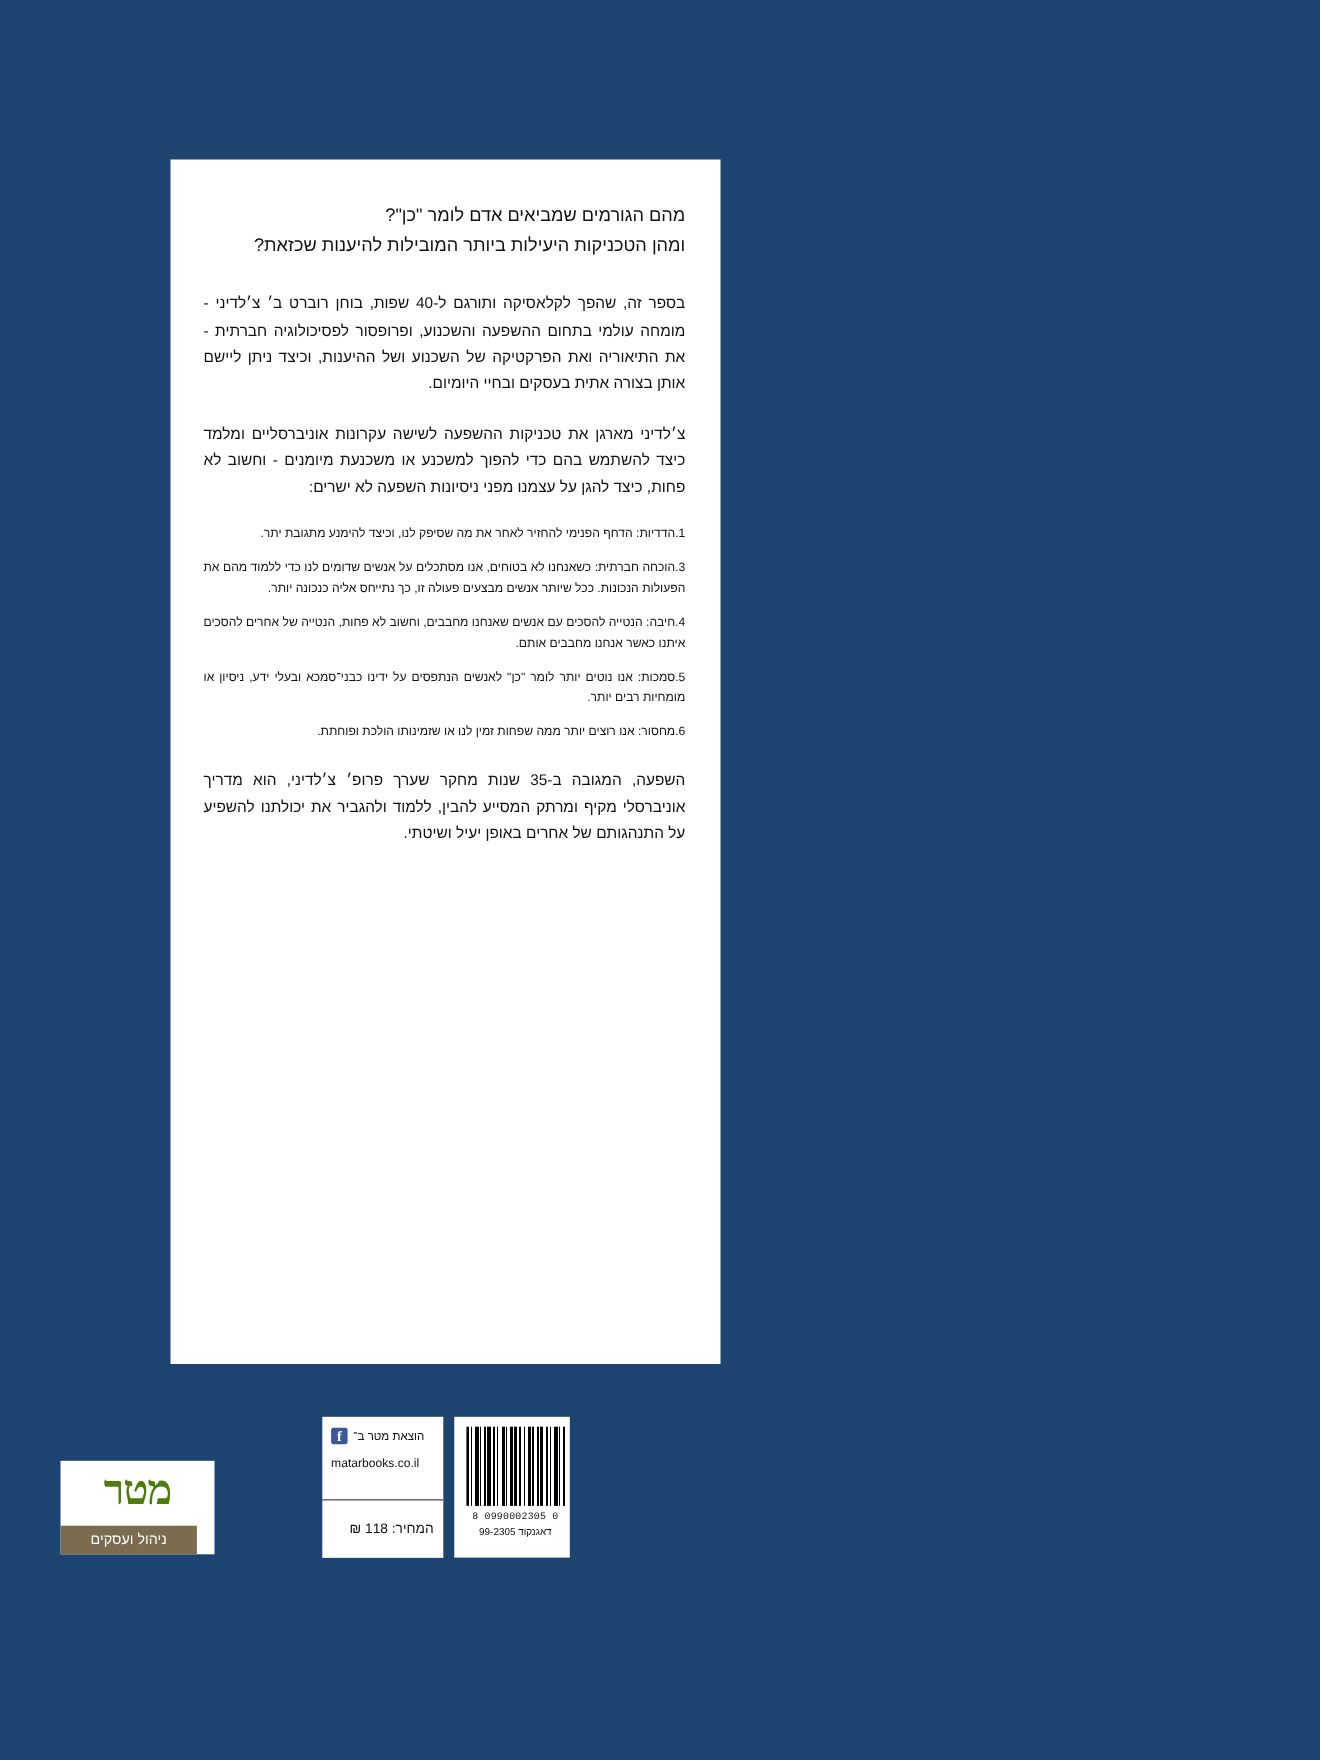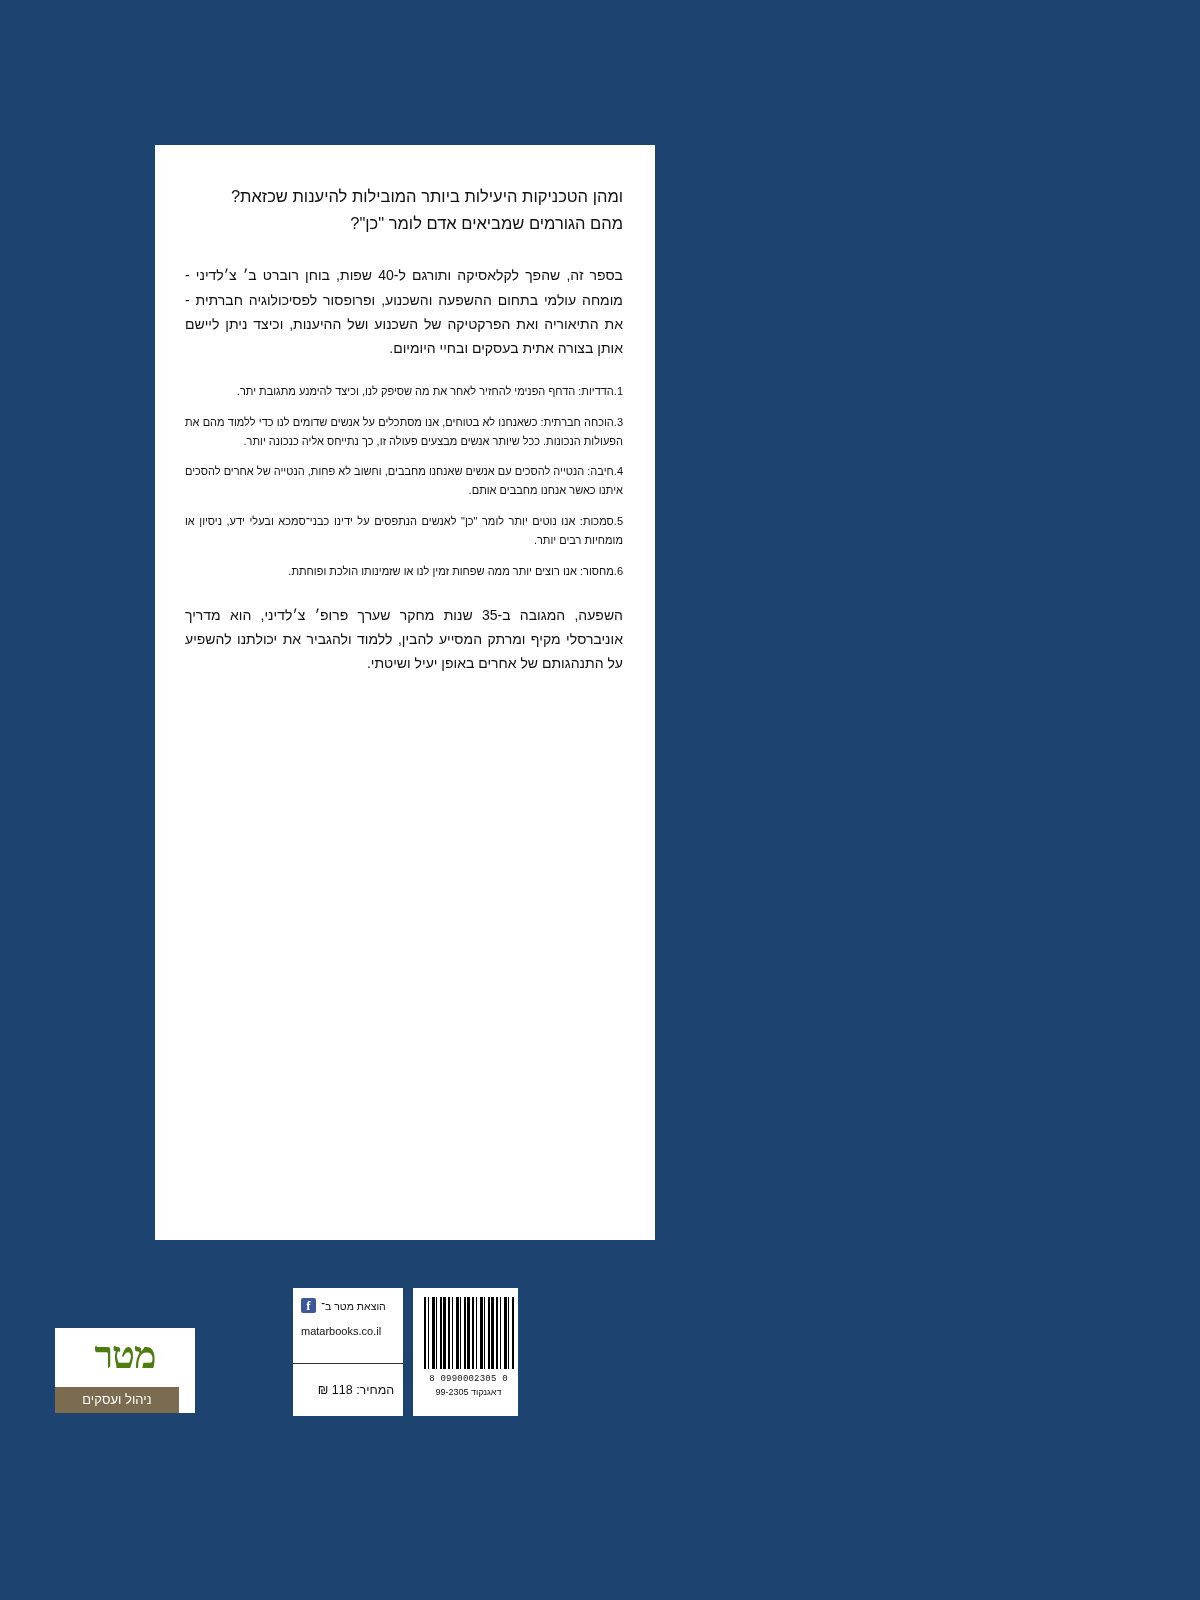--- a/index.html
+++ b/index.html
@@ -193,25 +193,26 @@
     margin-top: 3px;
     direction: rtl;
   }
 </style>
 </head>
 <body>
 
 <div class="back-cover">
 
   <div class="headline">
+    <div>מהם הגורמים שמביאים אדם לומר "כן"?</div>
     <div>ומהן הטכניקות היעילות ביותר המובילות להיענות שכזאת?</div>
-    <div>מהם הגורמים שמביאים אדם לומר "כן"?</div>
   </div>
 
   <p class="para">בספר זה, שהפך לקלאסיקה ותורגם ל-40 שפות, בוחן רוברט ב׳ צ׳לדיני - מומחה עולמי בתחום ההשפעה והשכנוע, ופרופסור לפסיכולוגיה חברתית - את התיאוריה ואת הפרקטיקה של השכנוע ושל ההיענות, וכיצד ניתן ליישם אותן בצורה אתית בעסקים ובחיי היומיום.</p>
+  <p class="para">צ׳לדיני מארגן את טכניקות ההשפעה לשישה עקרונות אוניברסליים ומלמד כיצד להשתמש בהם כדי להפוך למשכנע או משכנעת מיומנים - וחשוב לא פחות, כיצד להגן על עצמנו מפני ניסיונות השפעה לא ישרים:</p>
 
   <ul class="list">
     <li><span class="num">1.</span><span>הדדיות: הדחף הפנימי להחזיר לאחר את מה שסיפק לנו, וכיצד להימנע מתגובת יתר.</span></li>
     <li><span class="num">3.</span><span>הוכחה חברתית: כשאנחנו לא בטוחים, אנו מסתכלים על אנשים שדומים לנו כדי ללמוד מהם את הפעולות הנכונות. ככל שיותר אנשים מבצעים פעולה זו, כך נתייחס אליה כנכונה יותר.</span></li>
     <li><span class="num">4.</span><span>חיבה: הנטייה להסכים עם אנשים שאנחנו מחבבים, וחשוב לא פחות, הנטייה של אחרים להסכים איתנו כאשר אנחנו מחבבים אותם.</span></li>
     <li><span class="num">5.</span><span>סמכות: אנו נוטים יותר לומר "כן" לאנשים הנתפסים על ידינו כבני־סמכא ובעלי ידע, ניסיון או מומחיות רבים יותר.</span></li>
     <li><span class="num">6.</span><span>מחסור: אנו רוצים יותר ממה שפחות זמין לנו או שזמינותו הולכת ופוחתת.</span></li>
   </ul>
 
   <p class="para">השפעה, המגובה ב-35 שנות מחקר שערך פרופ׳ צ׳לדיני, הוא מדריך אוניברסלי מקיף ומרתק המסייע להבין, ללמוד ולהגביר את יכולתנו להשפיע על התנהגותם של אחרים באופן יעיל ושיטתי.</p>

